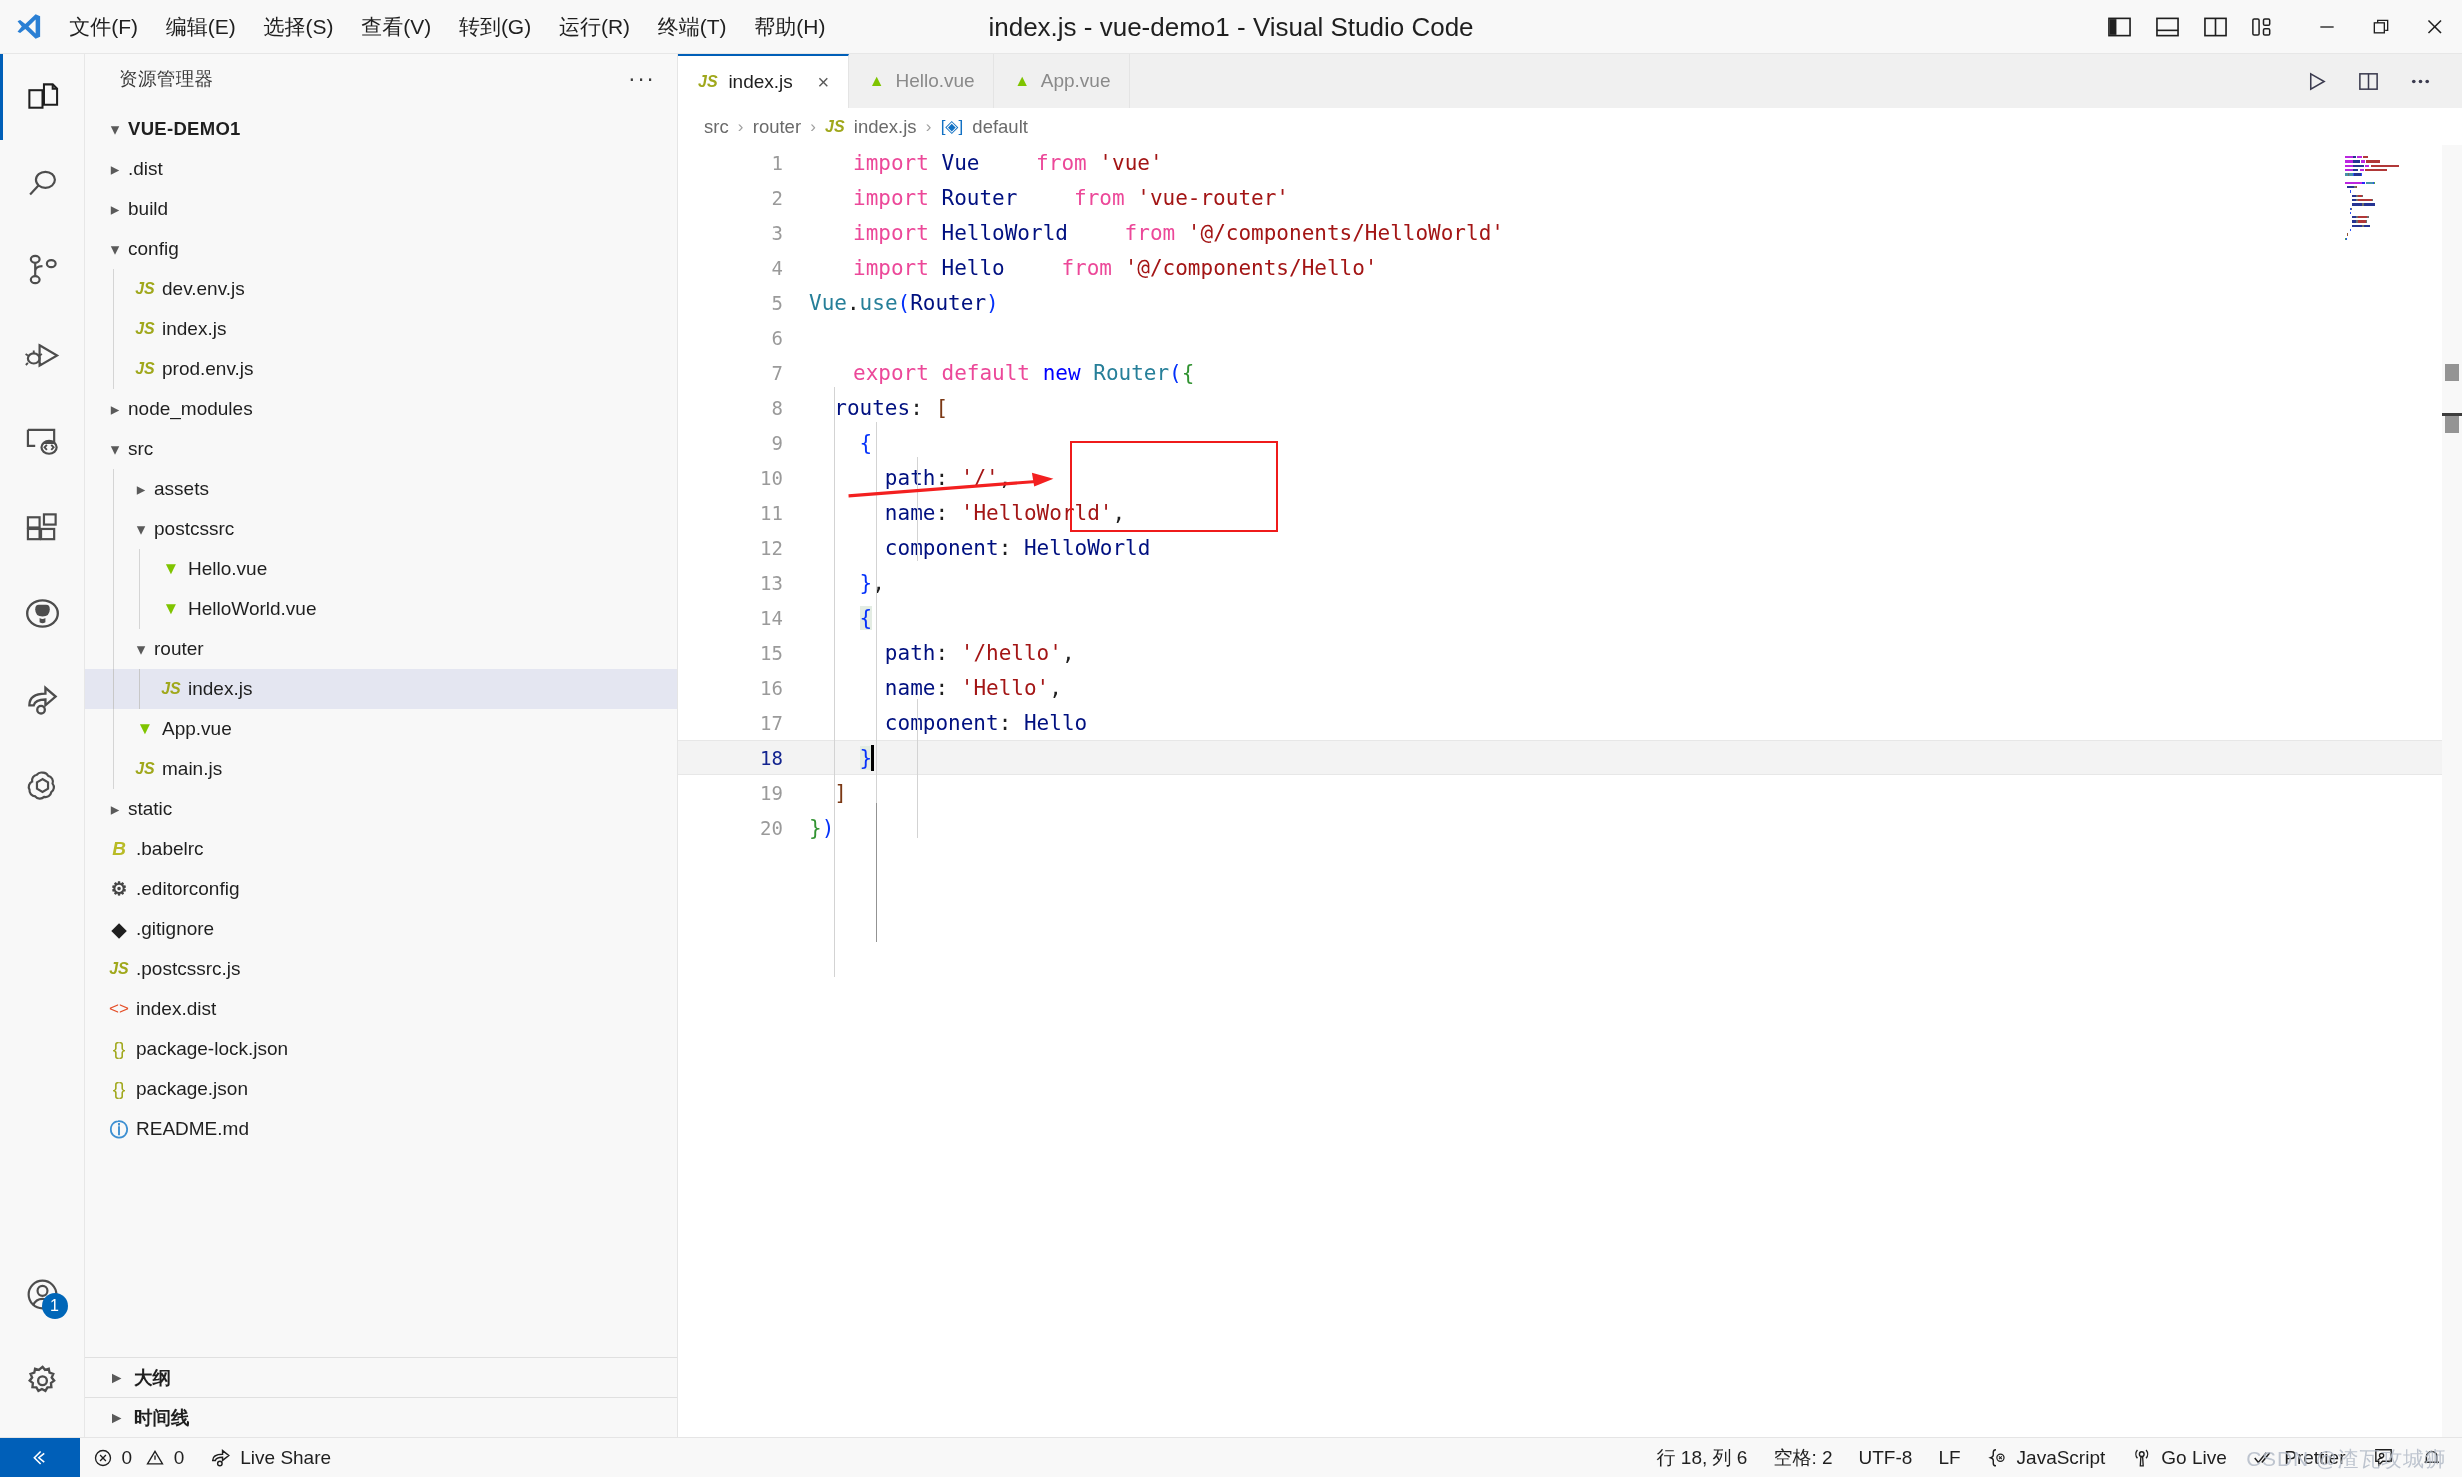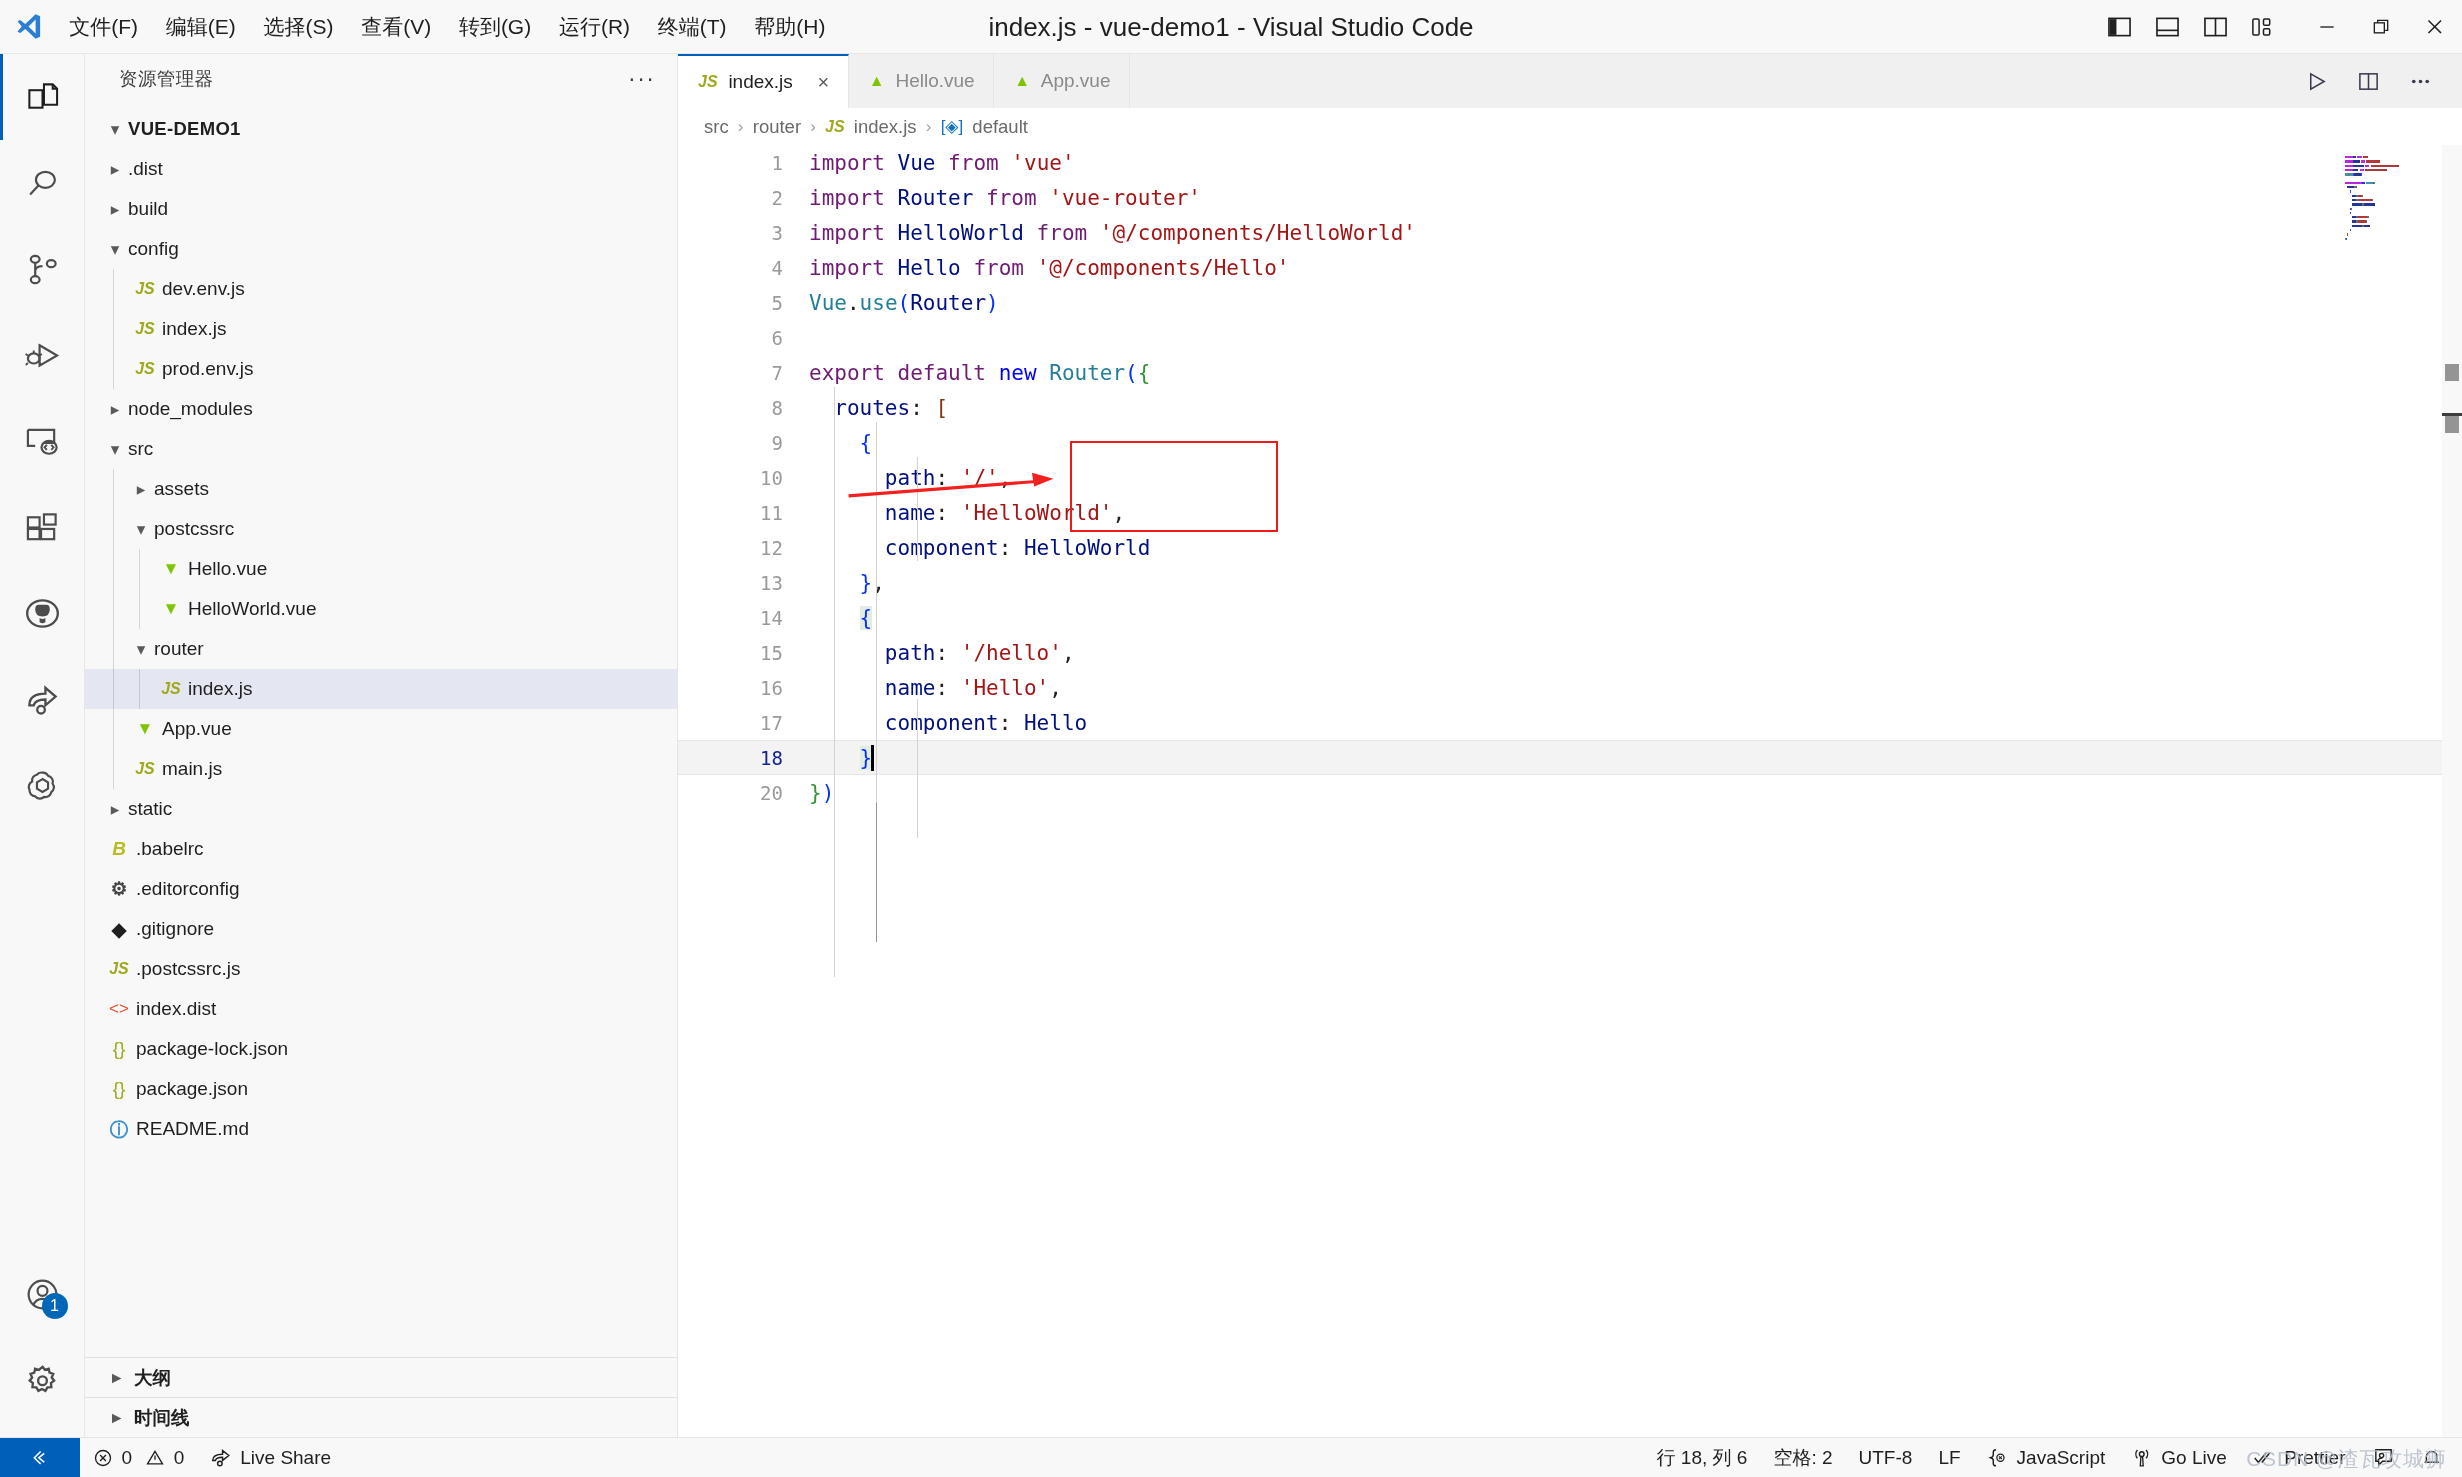--- a/index.html
+++ b/index.html
@@ -136,21 +136,21 @@
   .cline.active { background: #f3f3f3; box-shadow: inset 0 0.8px 0 #e4e4e4, inset 0 -0.8px 0 #e4e4e4; }
   .lnum {
     width: 131px; flex: 0 0 131px; text-align: right; padding-right: 26px;
     font-family: "DejaVu Sans Mono", monospace; font-size: 19px; color: #9a9a9a;
   }
   .cline.active .lnum { color: #13248f; }
   .ctext {
     font-family: "DejaVu Sans Mono", monospace; font-size: 21px; white-space: pre;
     color: #1f1f1f; position: relative;
   }
-  .kw { color: #701a75; }
+  .kw { color: #ec4899; margin-left: 44px; }
   .kw2 { color: #0000ff; }
   .id { color: #001080; }
   .str { color: #a31515; }
   .fn { color: #267f99; }
   .b1 { color: #0431fa; }
   .b2 { color: #319331; }
   .b3 { color: #7b3814; }
   .plain { color: #1f1f1f; }
   .guide { position: absolute; top: 0; bottom: 0; width: 0.8px; background: #d3d3d3; }
   .guide.act { background: #939393; }
@@ -611,20 +611,24 @@
               </div>
               <div class="cline">
                 <span class="lnum">17</span>
                 <span class="ctext"><span class="plain">      </span><span class="id">component</span><span class="plain">: </span><span class="id">Hello</span></span>
               </div>
               <div class="cline active">
                 <span class="lnum">18</span>
                 <span class="ctext"><span class="plain">    </span><span class="b1 brkt-hl">}</span><span class="cursor"></span></span>
               </div>
               <div class="cline">
+                <span class="lnum">19</span>
+                <span class="ctext"><span class="plain">  </span><span class="b3">]</span></span>
+              </div>
+              <div class="cline">
                 <span class="lnum">20</span>
                 <span class="ctext"><span class="b2">}</span><span class="b1">)</span></span>
               </div>
             </div>
 
           <div class="guide" style="left:156px; top:242px; height:208px"></div>
           <div class="guide" style="left:156px; top:450px; height:139px"></div>
           <div class="guide" style="left:156px; top:589px; height:104px"></div>
           <div class="guide" style="left:156px; top:693px; height:139px"></div>
           <div class="guide" style="left:198px; top:277px; height:381px"></div>

